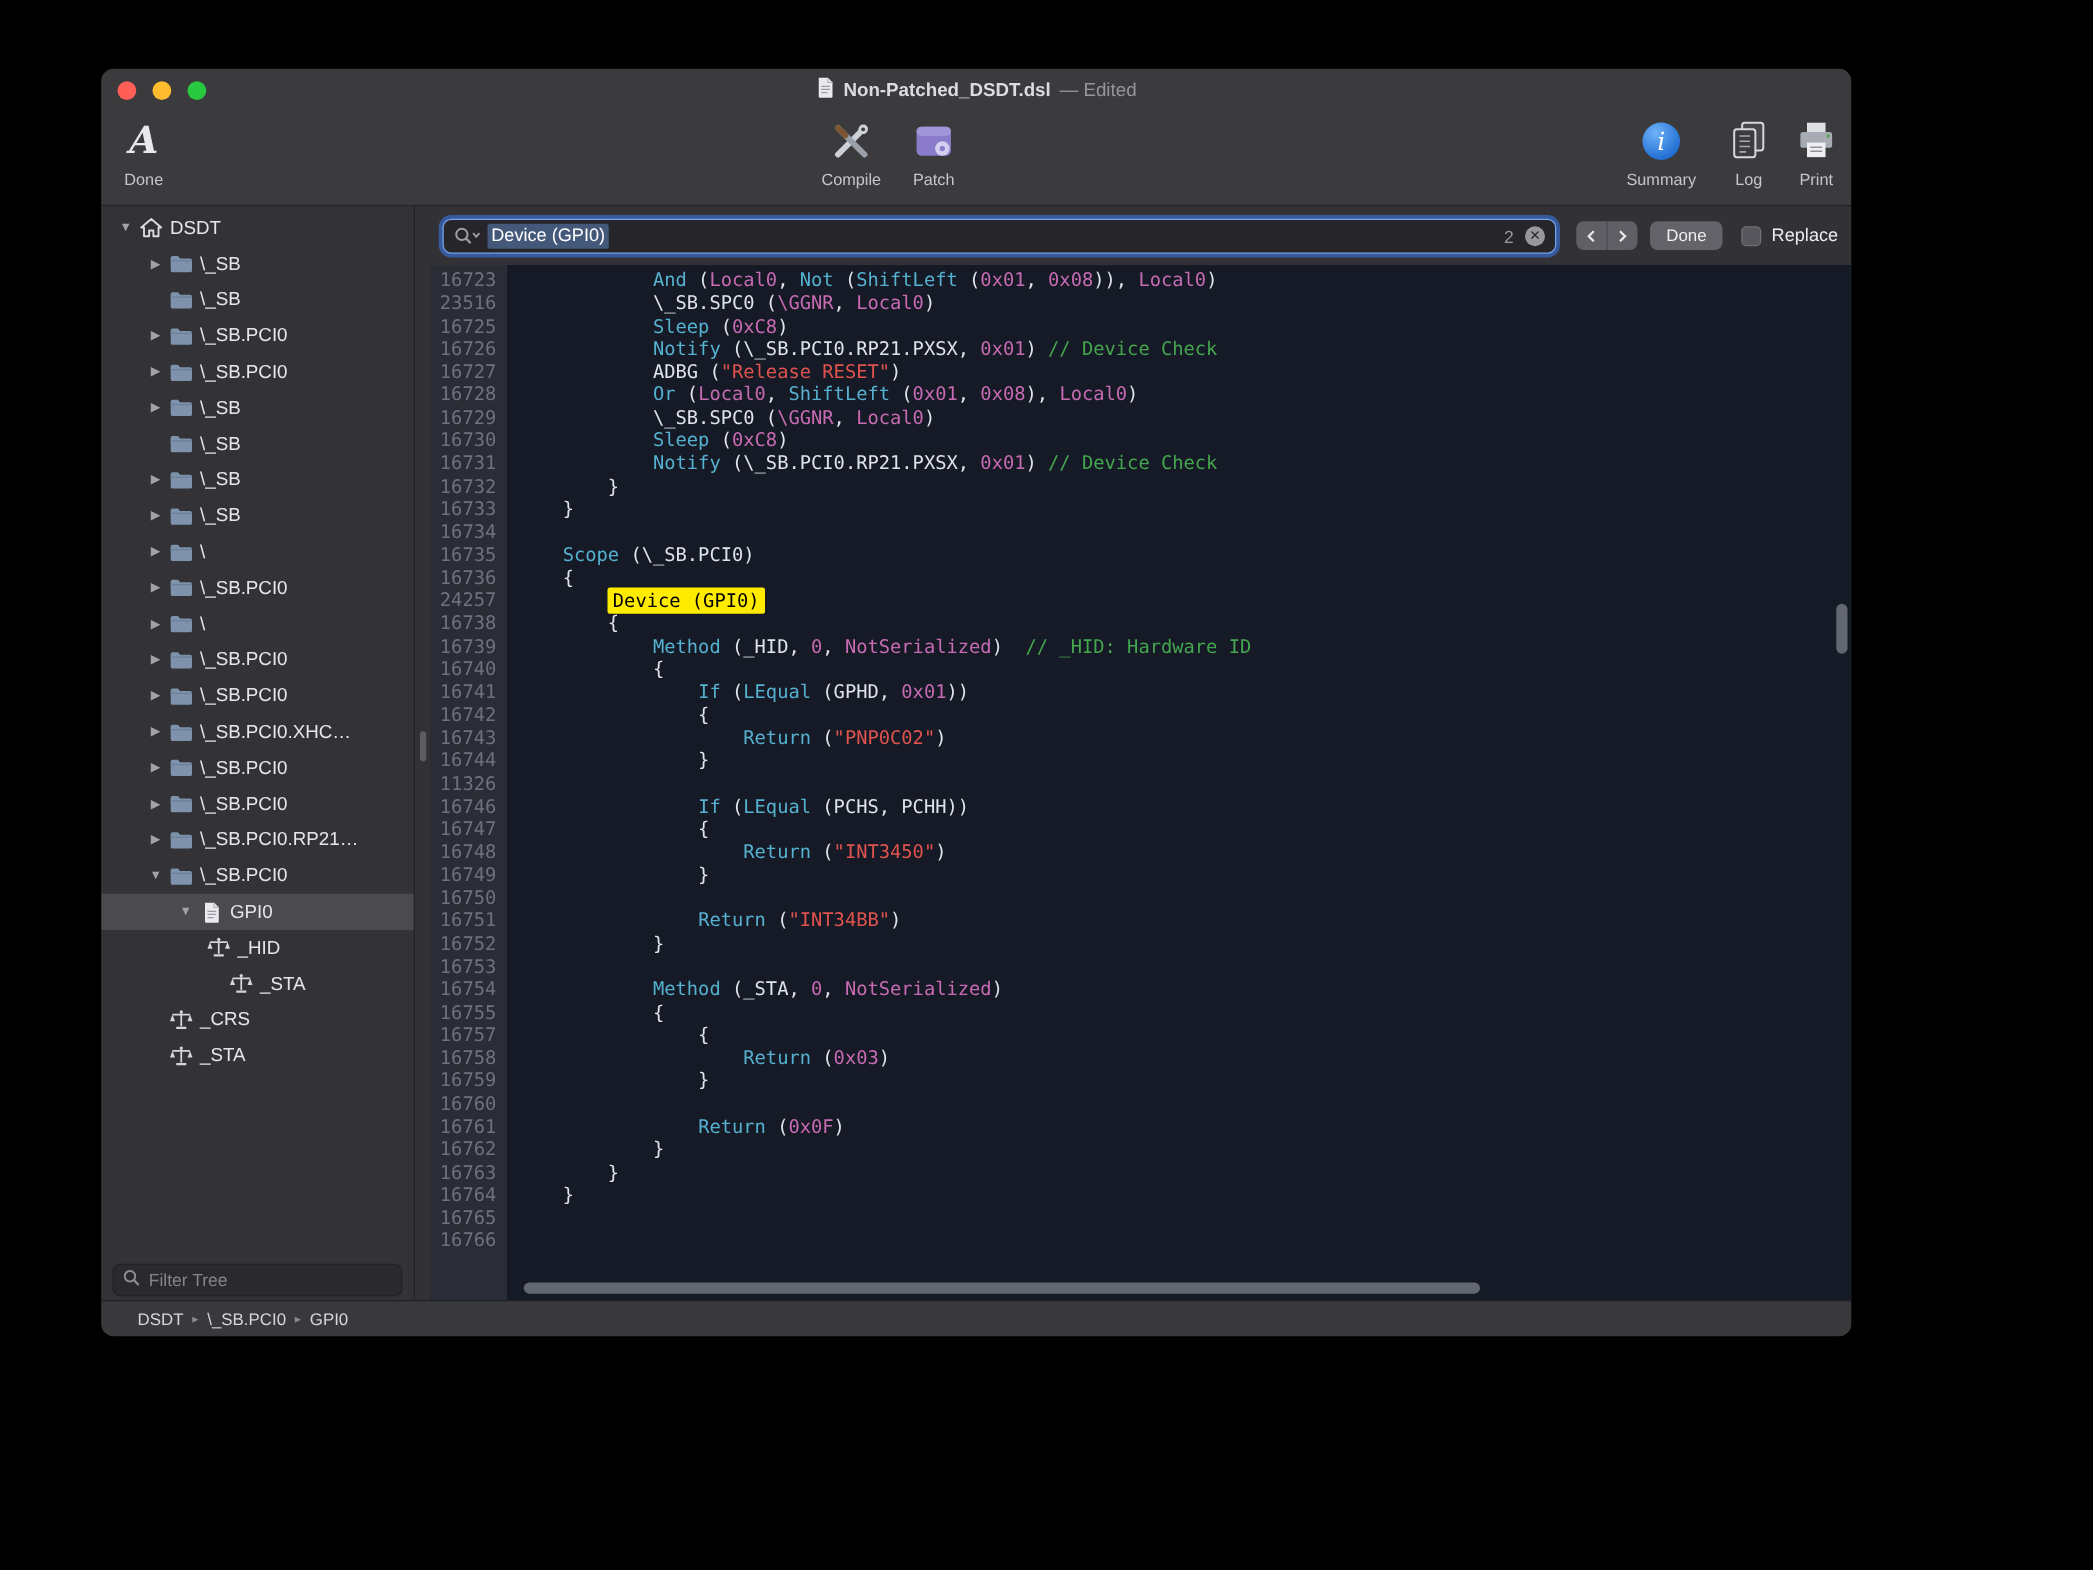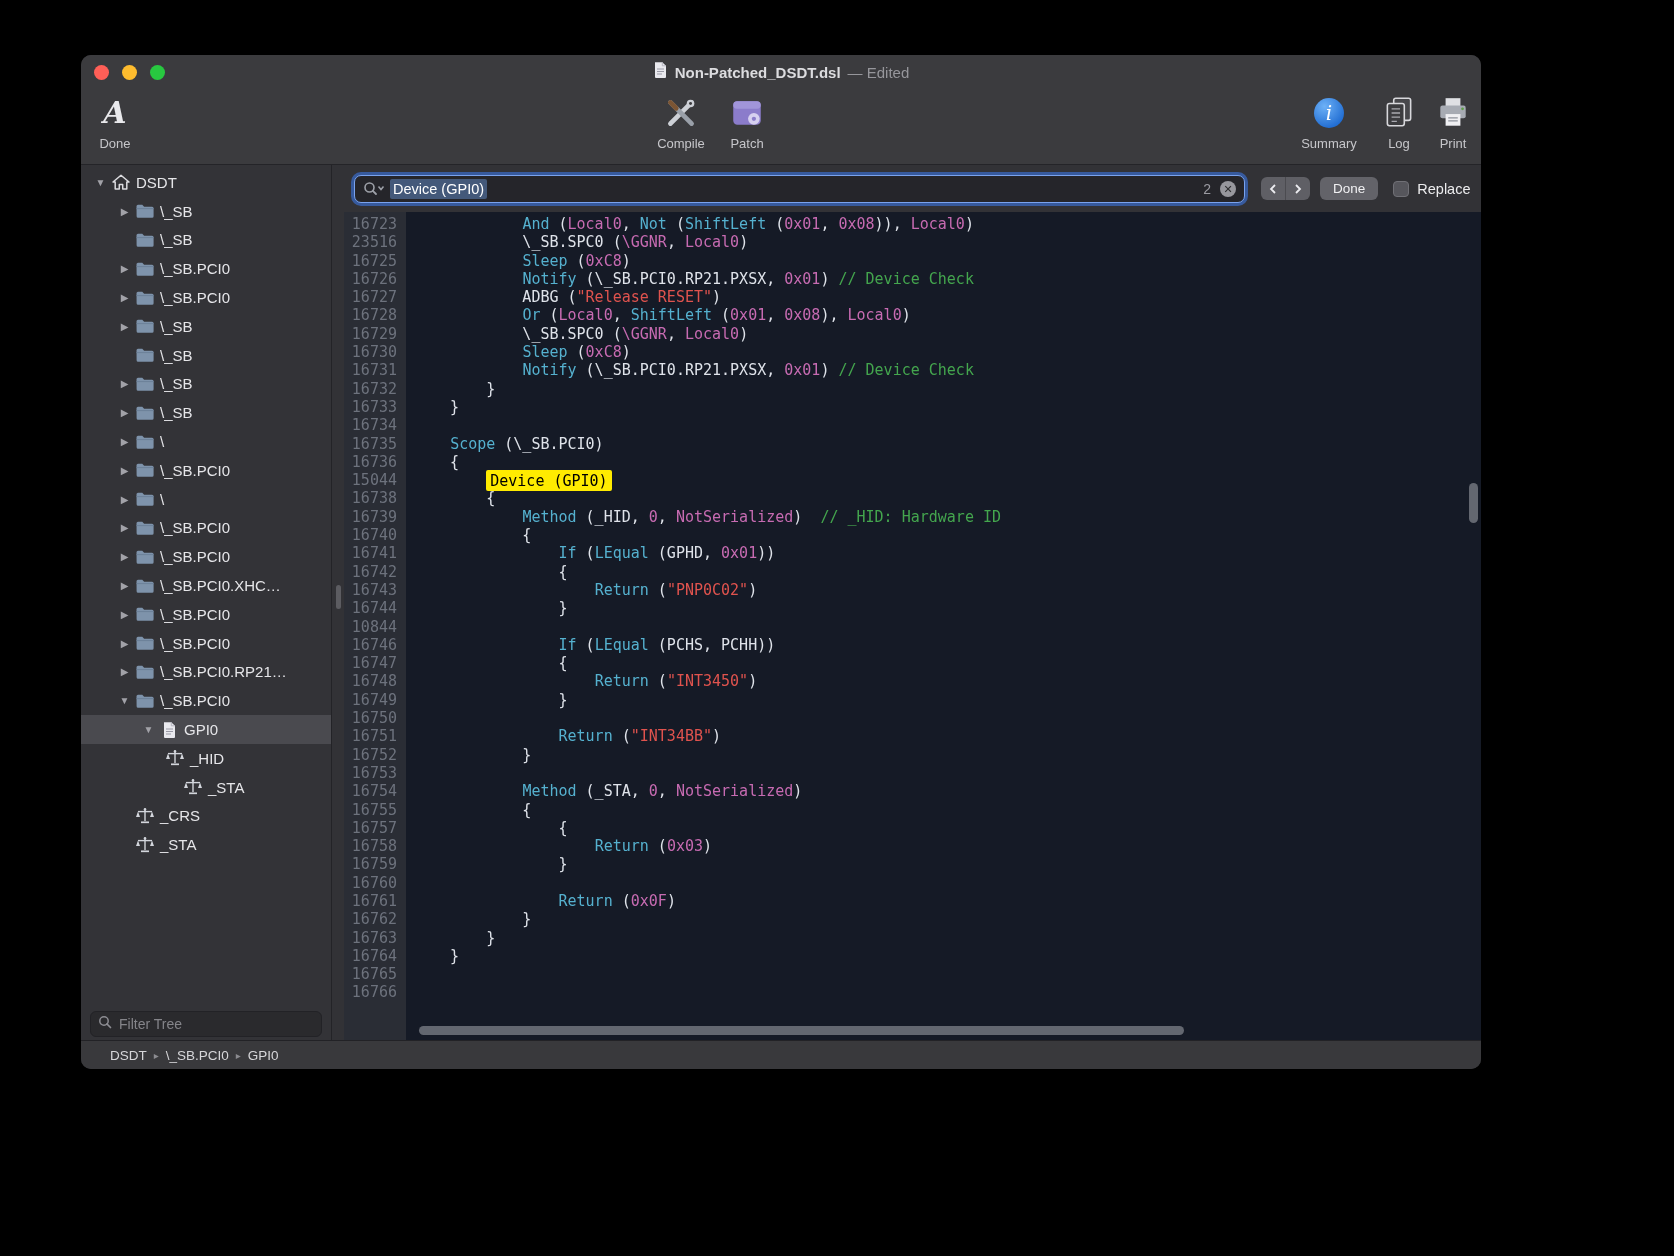--- a/index.html
+++ b/index.html
@@ -561,21 +561,21 @@
             </div>
             <div class="cline">
               <span class="lnum">16735</span>
               <span class="ltext"><span class="tk-p">    </span><span class="tk-k">Scope</span><span class="tk-p"> (\_SB.PCI0)</span></span>
             </div>
             <div class="cline">
               <span class="lnum">16736</span>
               <span class="ltext"><span class="tk-p">    {</span></span>
             </div>
             <div class="cline">
-              <span class="lnum">15044</span>
+              <span class="lnum">24257</span>
               <span class="ltext"><span class="tk-p">        </span><span class="tk-hl">Device (GPI0)</span></span>
             </div>
             <div class="cline">
               <span class="lnum">16738</span>
               <span class="ltext"><span class="tk-p">        {</span></span>
             </div>
             <div class="cline">
               <span class="lnum">16739</span>
               <span class="ltext"><span class="tk-p">            </span><span class="tk-k">Method</span><span class="tk-p"> (_HID, </span><span class="tk-m">0</span><span class="tk-p">, </span><span class="tk-m">NotSerialized</span><span class="tk-p">)  </span><span class="tk-c">// _HID: Hardware ID</span></span>
             </div>
@@ -593,21 +593,21 @@
             </div>
             <div class="cline">
               <span class="lnum">16743</span>
               <span class="ltext"><span class="tk-p">                    </span><span class="tk-k">Return</span><span class="tk-p"> (</span><span class="tk-s">"PNP0C02"</span><span class="tk-p">)</span></span>
             </div>
             <div class="cline">
               <span class="lnum">16744</span>
               <span class="ltext"><span class="tk-p">                }</span></span>
             </div>
             <div class="cline">
-              <span class="lnum">10844</span>
+              <span class="lnum">11326</span>
               <span class="ltext"></span>
             </div>
             <div class="cline">
               <span class="lnum">16746</span>
               <span class="ltext"><span class="tk-p">                </span><span class="tk-k">If</span><span class="tk-p"> (</span><span class="tk-k">LEqual</span><span class="tk-p"> (PCHS, PCHH))</span></span>
             </div>
             <div class="cline">
               <span class="lnum">16747</span>
               <span class="ltext"><span class="tk-p">                {</span></span>
             </div>

